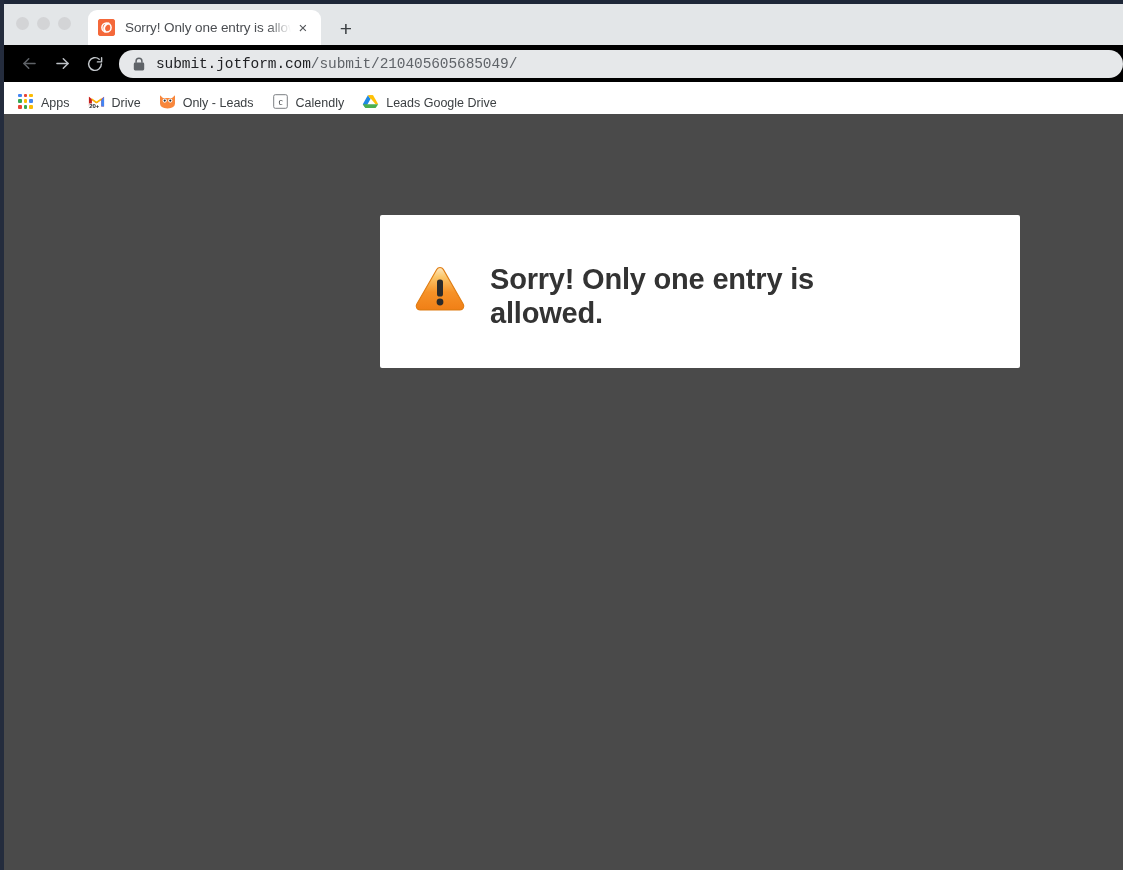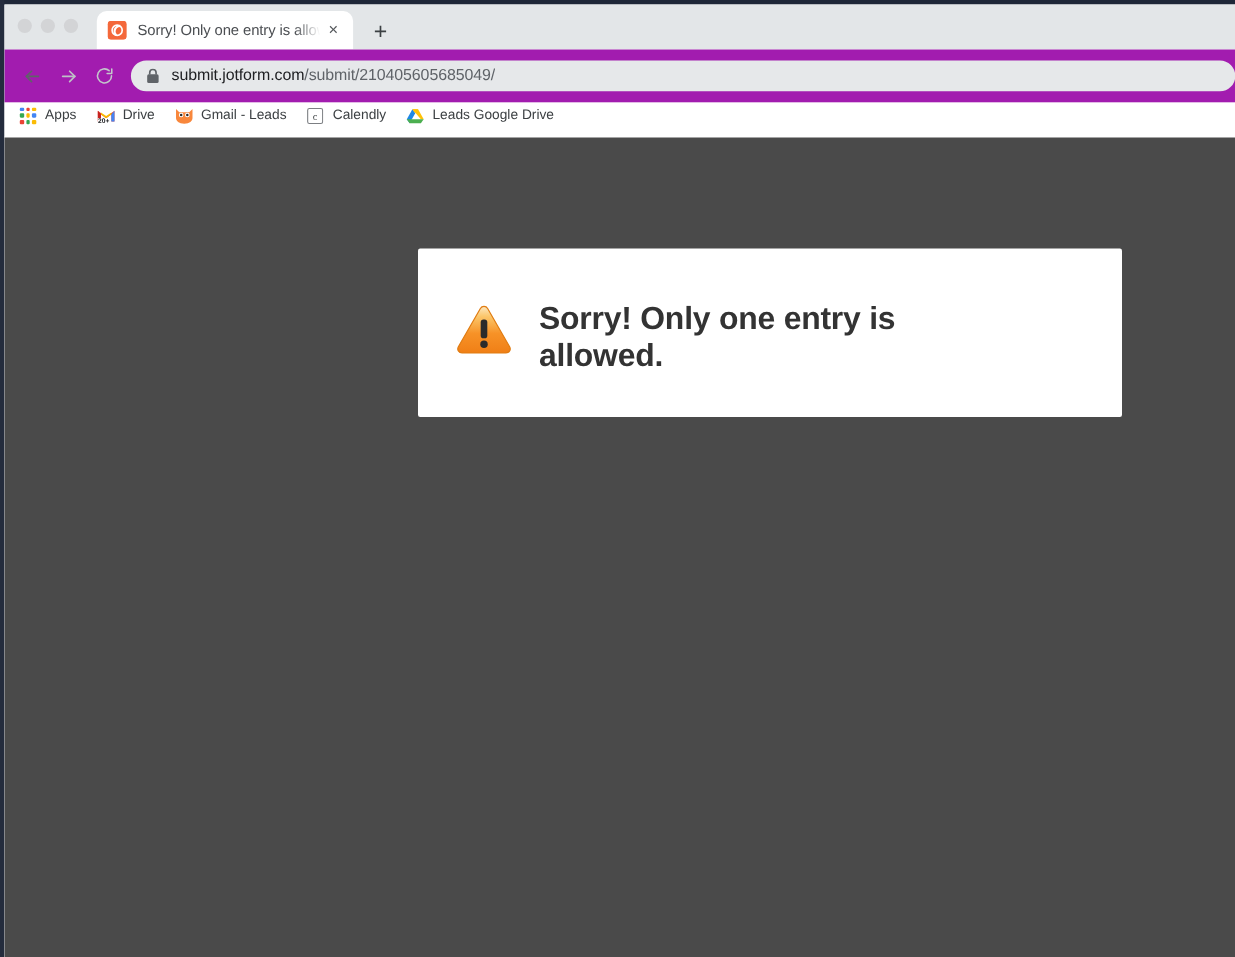--- a/index.html
+++ b/index.html
@@ -117,25 +117,26 @@
     justify-content: center;
     color: #3c4043;
     font-size: 21px;
     line-height: 1;
     font-weight: 400;
   }
 
   
   .toolbar {
     position: relative;
-    height: 48px;
-    background: #a21caf;
+    height: 37px;
+    background: #000000;
     display: flex;
     align-items: center;
     padding-left: 10px;
+    font-family: Liberation Mono, monospace;
   }
   .navbtn {
     width: 30px; height: 30px;
     display: flex;
     align-items: center;
     justify-content: center;
     margin-right: 3px;
   }
   .omnibox {
     margin-left: 6px;
@@ -169,21 +170,21 @@
   .bookmarks {
     height: 31px;
     background: #ffffff;
     display: flex;
     align-items: center;
     padding-left: 13px;
     border-bottom: 1px solid #ffffff;
   }
   .bm {
     display: flex;
-    align-items: flex-start;
+    align-items: flex-end;
     margin-right: 18px;
     height: 24px;
   }
   .bm-icon {
     width: 17px; height: 17px;
     margin-right: 7px;
     display: flex;
     align-items: center;
     justify-content: center;
     flex: 0 0 auto;
@@ -346,21 +347,21 @@
       <div class="bm">
         <span class="bm-icon">
           <svg width="17" height="15" viewBox="0 0 17 15">
             <path d="M1 1.2 L4 4 L13 4 L16 1.2 L16 9.5 Q16 13.8 8.5 14.6 Q1 13.8 1 9.5 Z" fill="#f8873c"></path>
             <circle cx="5.7" cy="6.6" r="2.1" fill="#ffffff"></circle>
             <circle cx="11.3" cy="6.6" r="2.1" fill="#ffffff"></circle>
             <circle cx="5.7" cy="6.6" r="1.15" fill="#2b2b2b"></circle>
             <circle cx="11.3" cy="6.6" r="1.15" fill="#2b2b2b"></circle>
           </svg>
         </span>
-        <span class="bm-label">Gmail - Leads</span>
+        <span class="bm-label">Only - Leads</span>
       </div>
 
       <div class="bm">
         <span class="bm-icon">
           <svg width="15" height="15" viewBox="0 0 15 15">
             <rect x="0.7" y="0.7" width="13.6" height="13.6" rx="1.6" fill="#ffffff" stroke="#7c7f83" stroke-width="1"></rect>
             <text x="7.5" y="11" text-anchor="middle" font-family="'Liberation Serif',serif" font-size="9.5" fill="#3c4043">c</text>
           </svg>
         </span>
         <span class="bm-label">Calendly</span>

